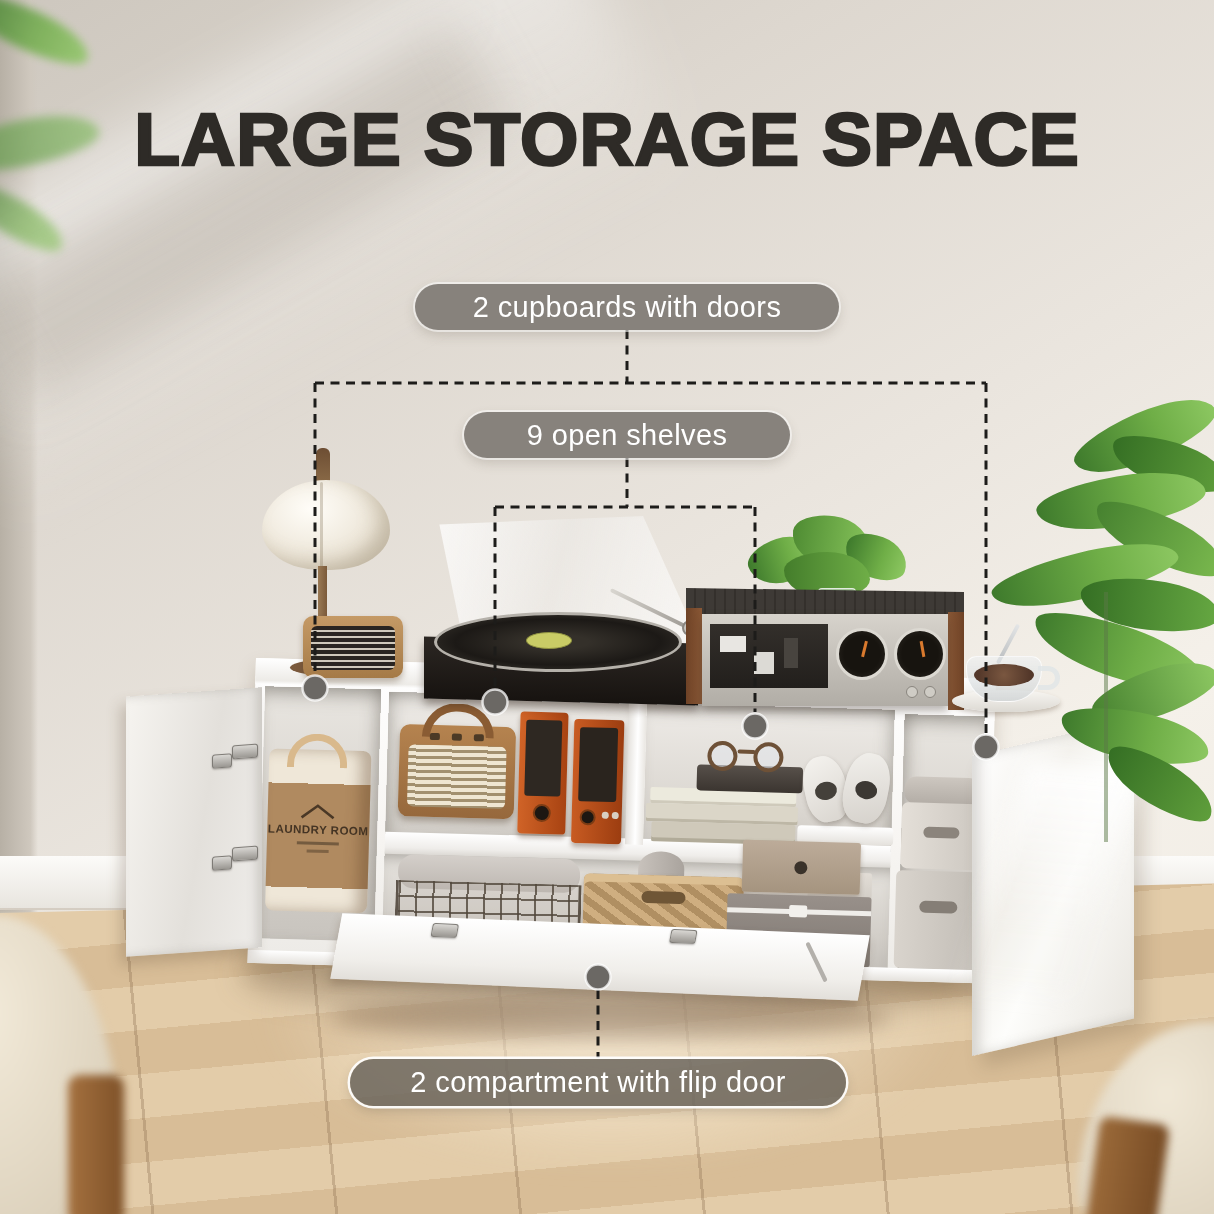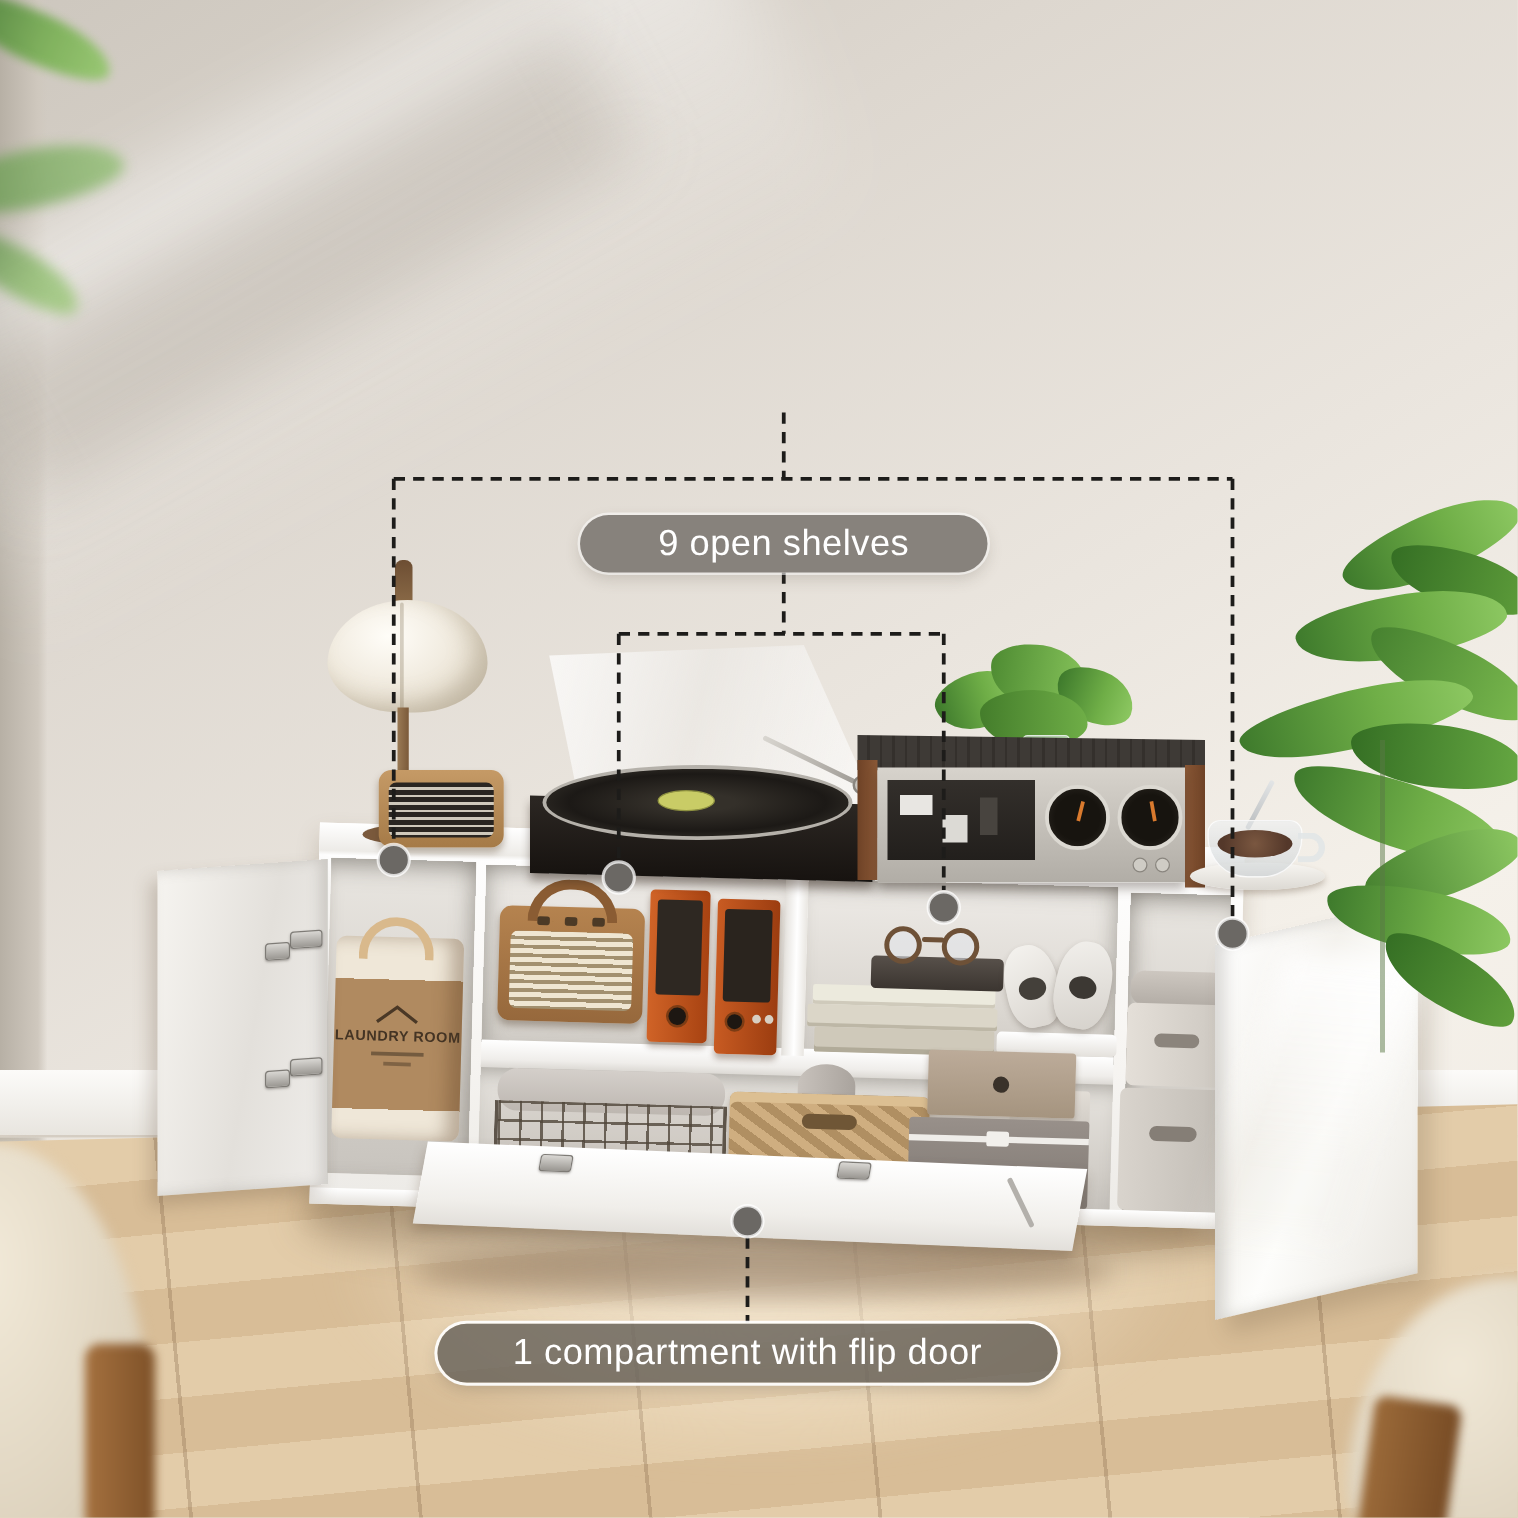--- a/index.html
+++ b/index.html
@@ -312,24 +312,28 @@
     </g>
     <g fill="#6b6864" stroke="#ffffff" stroke-opacity="0.75" stroke-width="2.5">
       <circle cx="315" cy="688" r="12.5"></circle>
         <circle cx="986" cy="747" r="12.5"></circle>
       <circle cx="495" cy="702" r="12.5"></circle>
         <circle cx="755" cy="726" r="12.5"></circle>
       <circle cx="598" cy="977" r="12.5"></circle>
     </g>
   </svg>
 
-
+  <h1 class="title">LARGE STORAGE SPACE</h1>
+
+  <div class="pill" style="left:415px;top:284px;width:424px;height:46px;">
+      <span>2 cupboards with doors</span>
+    </div>
 
   <div class="pill" style="left:464px;top:412px;width:326px;height:46px;">
       <span>9 open shelves</span>
     </div>
 
   <div class="pill" style="left:350px;top:1059px;width:496px;height:47px;background:rgba(100,95,88,.8);
               box-shadow:0 0 0 2.5px rgba(255,255,255,.92),0 5px 12px rgba(80,70,60,.25);">
-      <span>1 compartment with flip door</span>
+      <span>2 compartment with flip door</span>
     </div>
 
 </div>
 
 </body></html>

